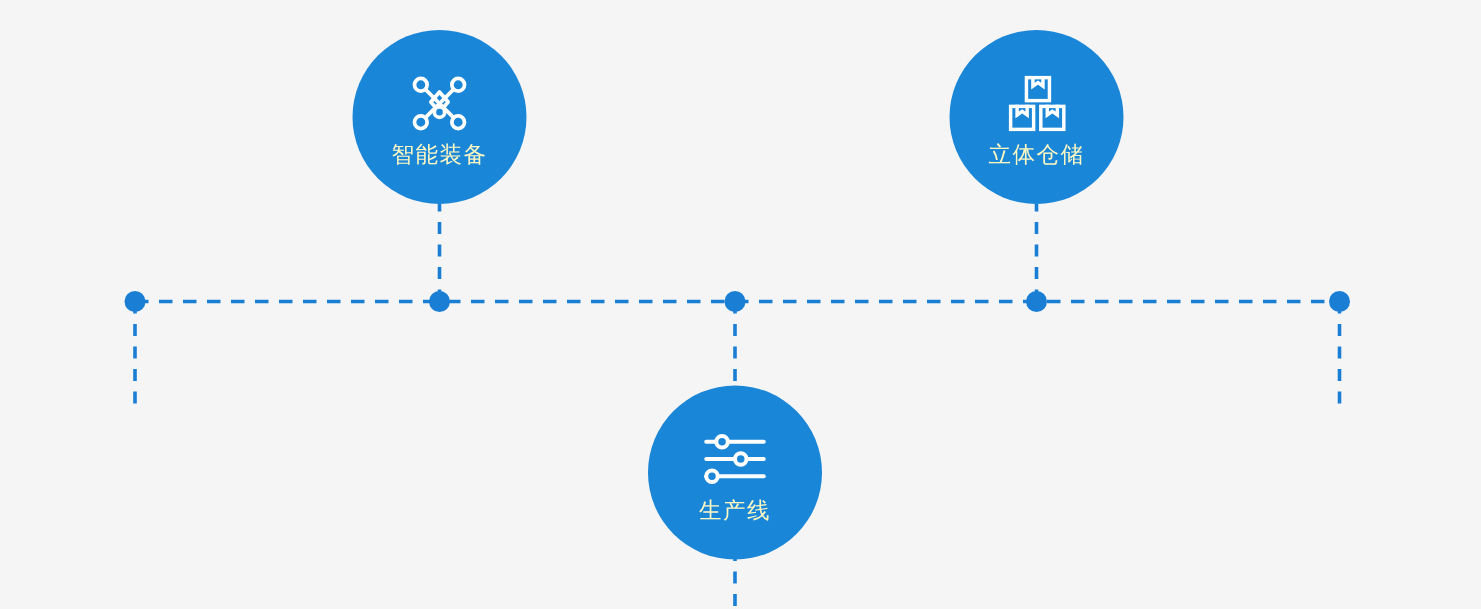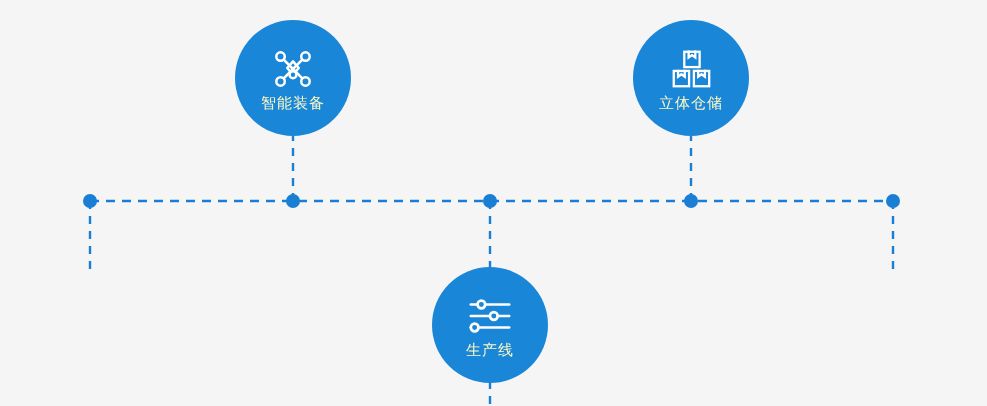--- a/index.html
+++ b/index.html
@@ -131,21 +131,21 @@
         <rect x="6" y="26" width="16" height="16"></rect>
         <path d="M10.5 26 L10.5 32 L14 29.5 L17.5 32 L17.5 26"></path>
         <rect x="27" y="26" width="16" height="16"></rect>
         <path d="M31.5 26 L31.5 32 L35 29.5 L38.5 32 L38.5 26"></path>
       </svg>
     </span>
     <span class="cap">立体仓储</span>
   </div>
 
 
-  <div class="bubble" style="left:490px;top:325px;">
+  <div class="bubble" style="left:490px;top:315px;">
     <span class="ico">
       <svg viewBox="0 0 48 48" fill="none" stroke="#ffffff" stroke-width="2.8" stroke-linecap="round">
         <line x1="4" y1="12" x2="44" y2="12"></line>
         <circle cx="15" cy="12" r="4" fill="#1a86d8"></circle>
         <line x1="4" y1="24" x2="44" y2="24"></line>
         <circle cx="28" cy="24" r="4" fill="#1a86d8"></circle>
         <line x1="4" y1="36" x2="44" y2="36"></line>
         <circle cx="8" cy="36" r="4" fill="#1a86d8"></circle>
       </svg>
     </span>

